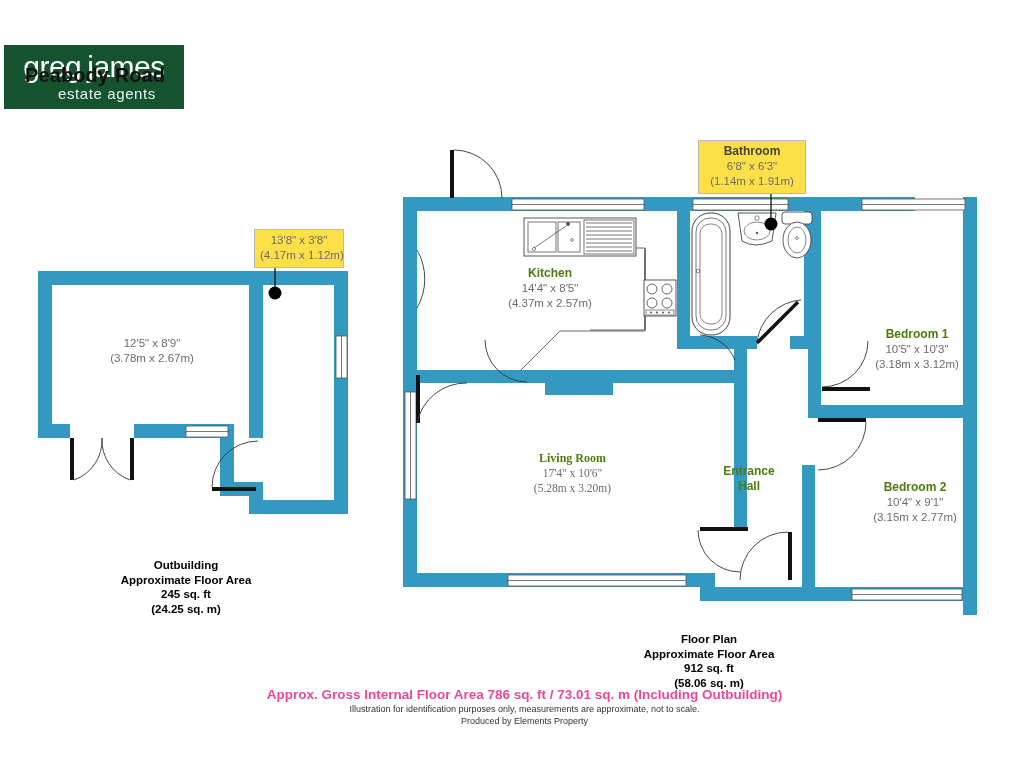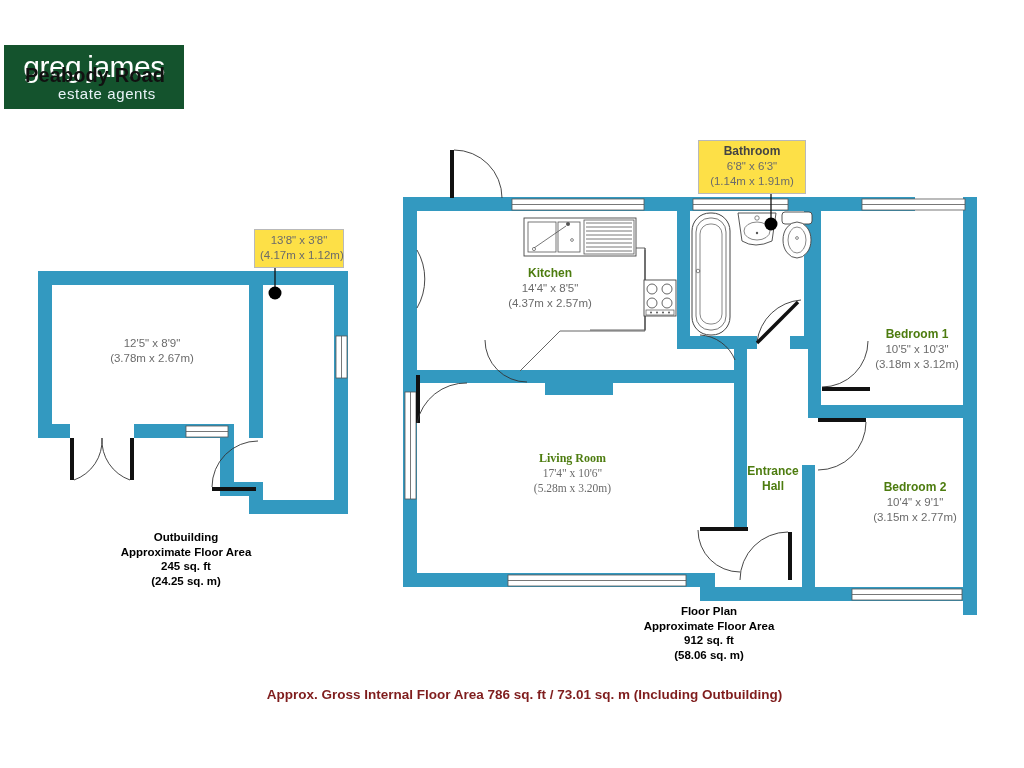--- a/index.html
+++ b/index.html
@@ -102,33 +102,34 @@
   }
 
   .area-block {
     position: absolute;
     text-align: center;
     color: #000000;
     font-size: 11.5px;
     font-weight: bold;
     line-height: 14.5px;
     white-space: nowrap;
+    margin-top: 28px;
   }
 
   #footer {
     position: absolute;
     left: 0;
     top: 686px;
     width: 1024px;
     text-align: center;
   }
   #footer-main {
     font-size: 13.5px;
     font-weight: bold;
-    color: #7f1d1d;
+    color: #ec4899;
     line-height: 17px;
   }
   #footer-sub1, #footer-sub2 {
     font-size: 9px;
     color: #333333;
     line-height: 12px;
   }
   .footer-shift { margin-left: 25px; }
 </style>
 </head>
@@ -370,21 +371,21 @@
   <div>10'5" x 10'3"</div>
   <div>(3.18m x 3.12m)</div>
 </div>
 
 <div class="room-label" style="left:835px; top:480px; width:160px;">
   <div class="rl-name">Bedroom 2</div>
   <div>10'4" x 9'1"</div>
   <div>(3.15m x 2.77m)</div>
 </div>
 
-<div class="room-label" style="left:735px; top:464px; width:76px;">
+<div class="room-label" style="left:711px; top:464px; width:76px;">
   <div class="rl-name">Entrance</div>
   <div class="rl-name">Hall</div>
 </div>
 
 <div class="room-label" style="left:72px; top:336px; width:160px;">
   <div>12'5" x 8'9"</div>
   <div>(3.78m x 2.67m)</div>
 </div>
 
 <div class="boxed-label" style="left:254px; top:229px; width:78px;">
@@ -401,13 +402,15 @@
 
 <div class="area-block" style="left:620px; top:604px; width:178px;">
   <div>Floor Plan</div>
   <div>Approximate Floor Area</div>
   <div>912 sq. ft</div>
   <div>(58.06 sq. m)</div>
 </div>
 
 <div id="footer">
   <div id="footer-main" class="footer-shift">Approx. Gross Internal Floor Area 786 sq. ft / 73.01 sq. m (Including Outbuilding)</div>
+  <div id="footer-sub1" class="footer-shift">Illustration for identification purposes only, measurements are approximate, not to scale.</div>
+  <div id="footer-sub2" class="footer-shift">Produced by Elements Property</div>
 </div>
 
 </body></html>

